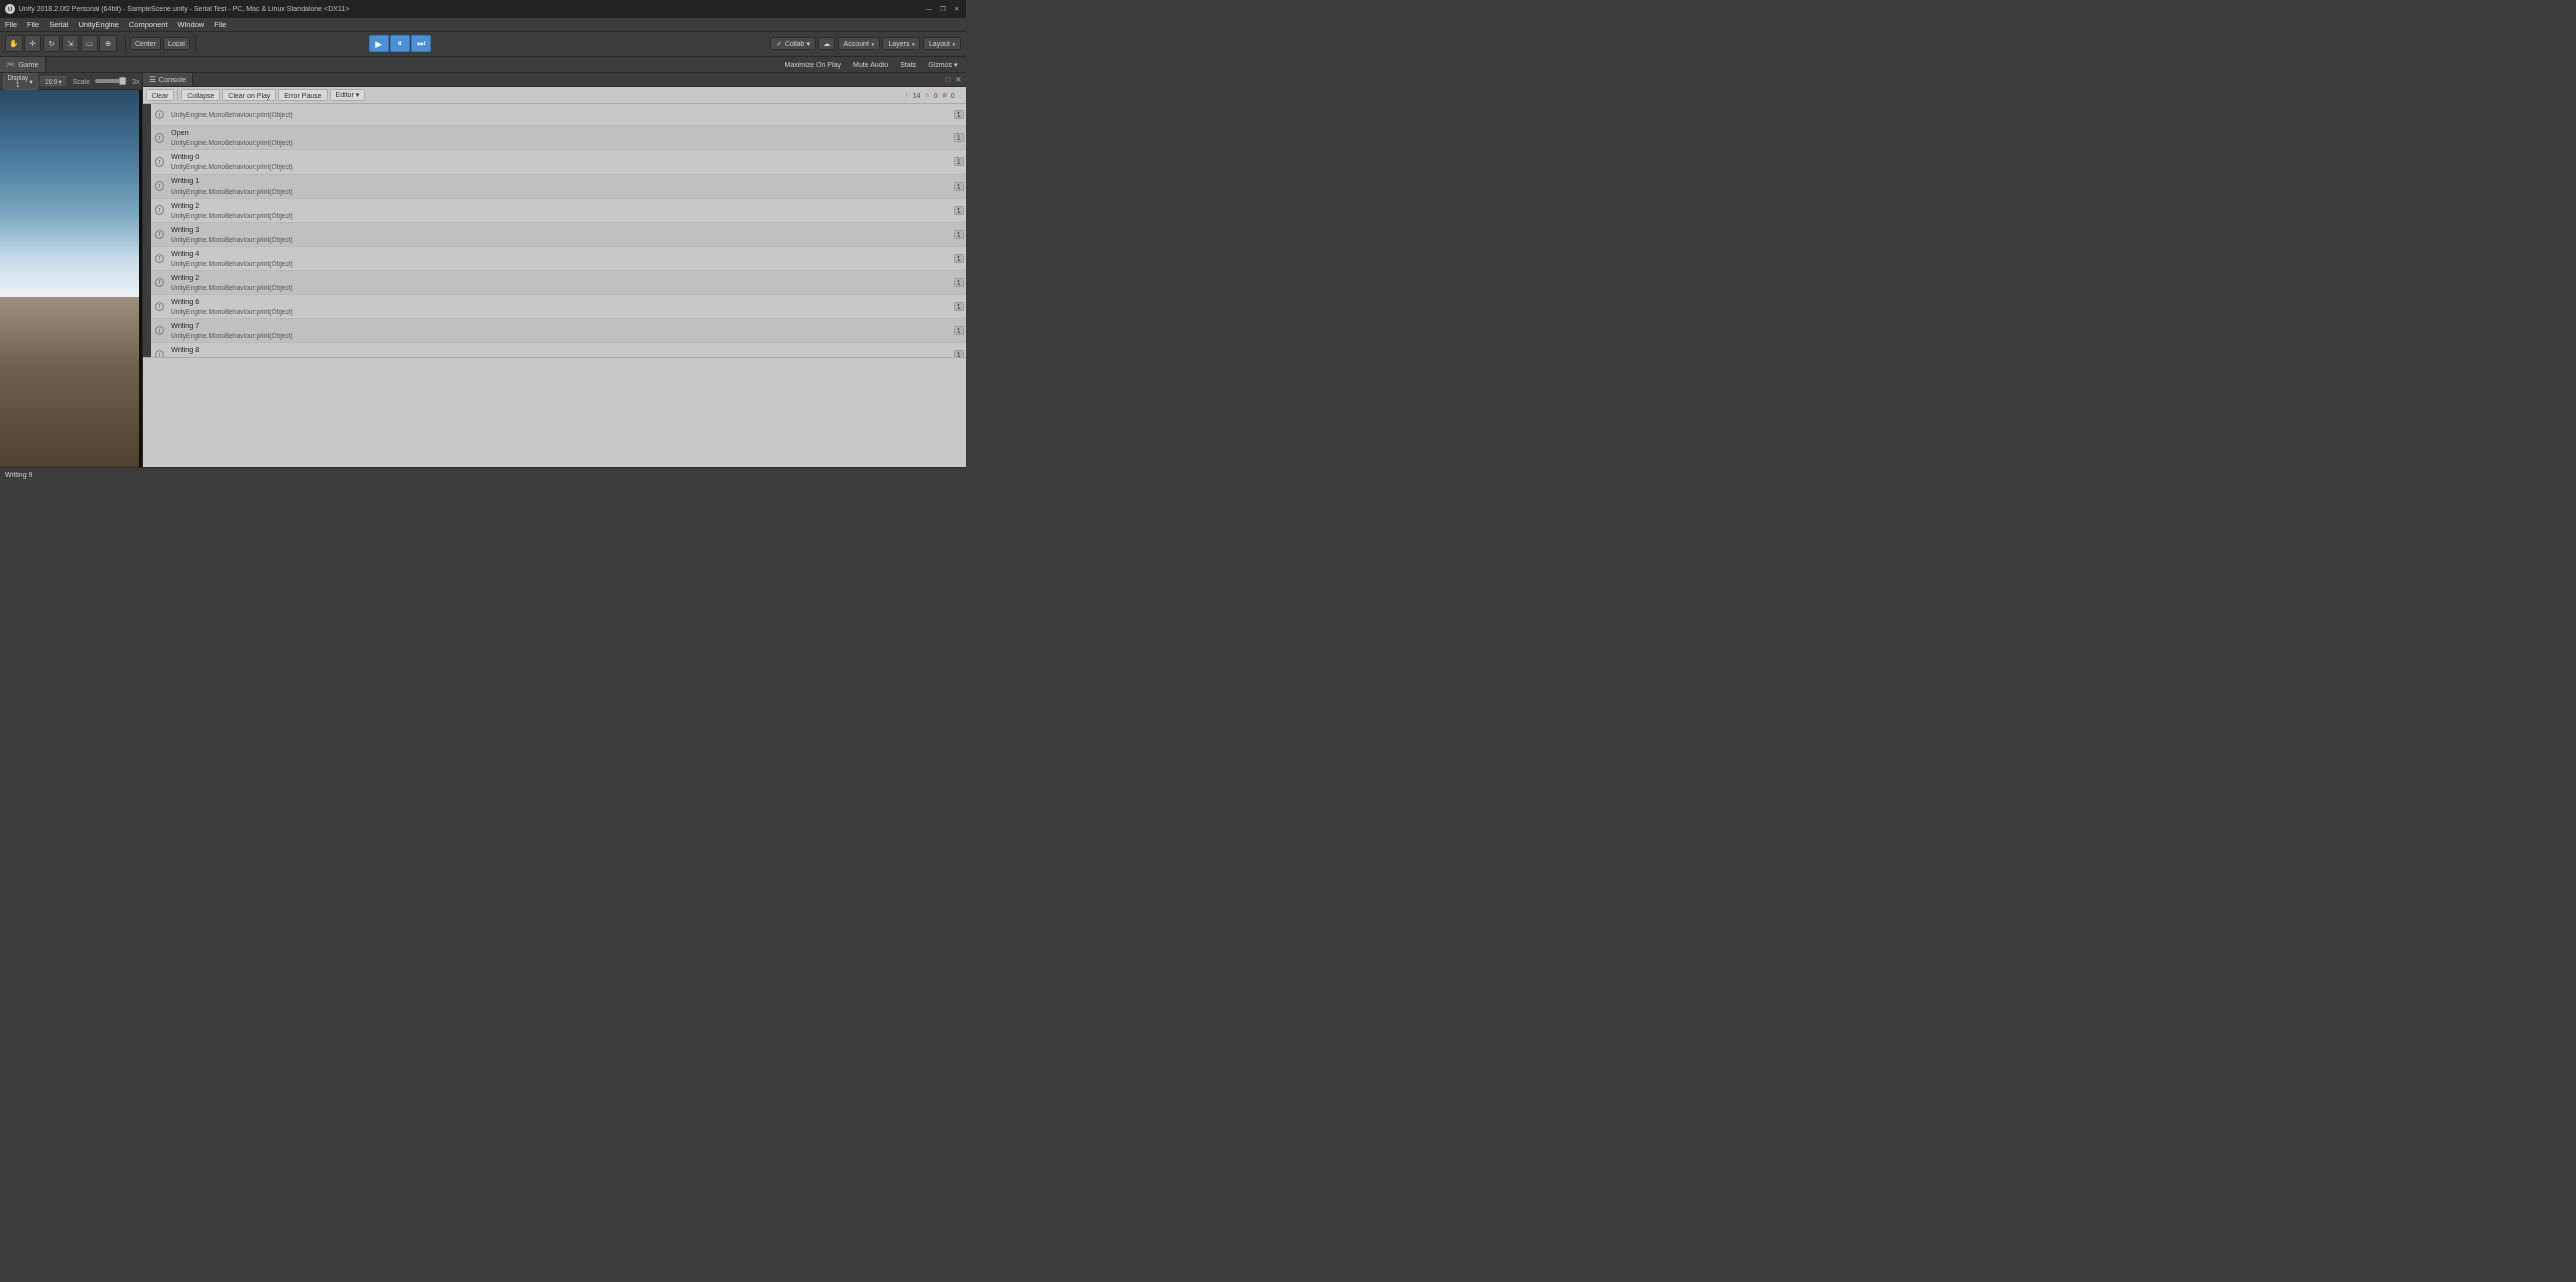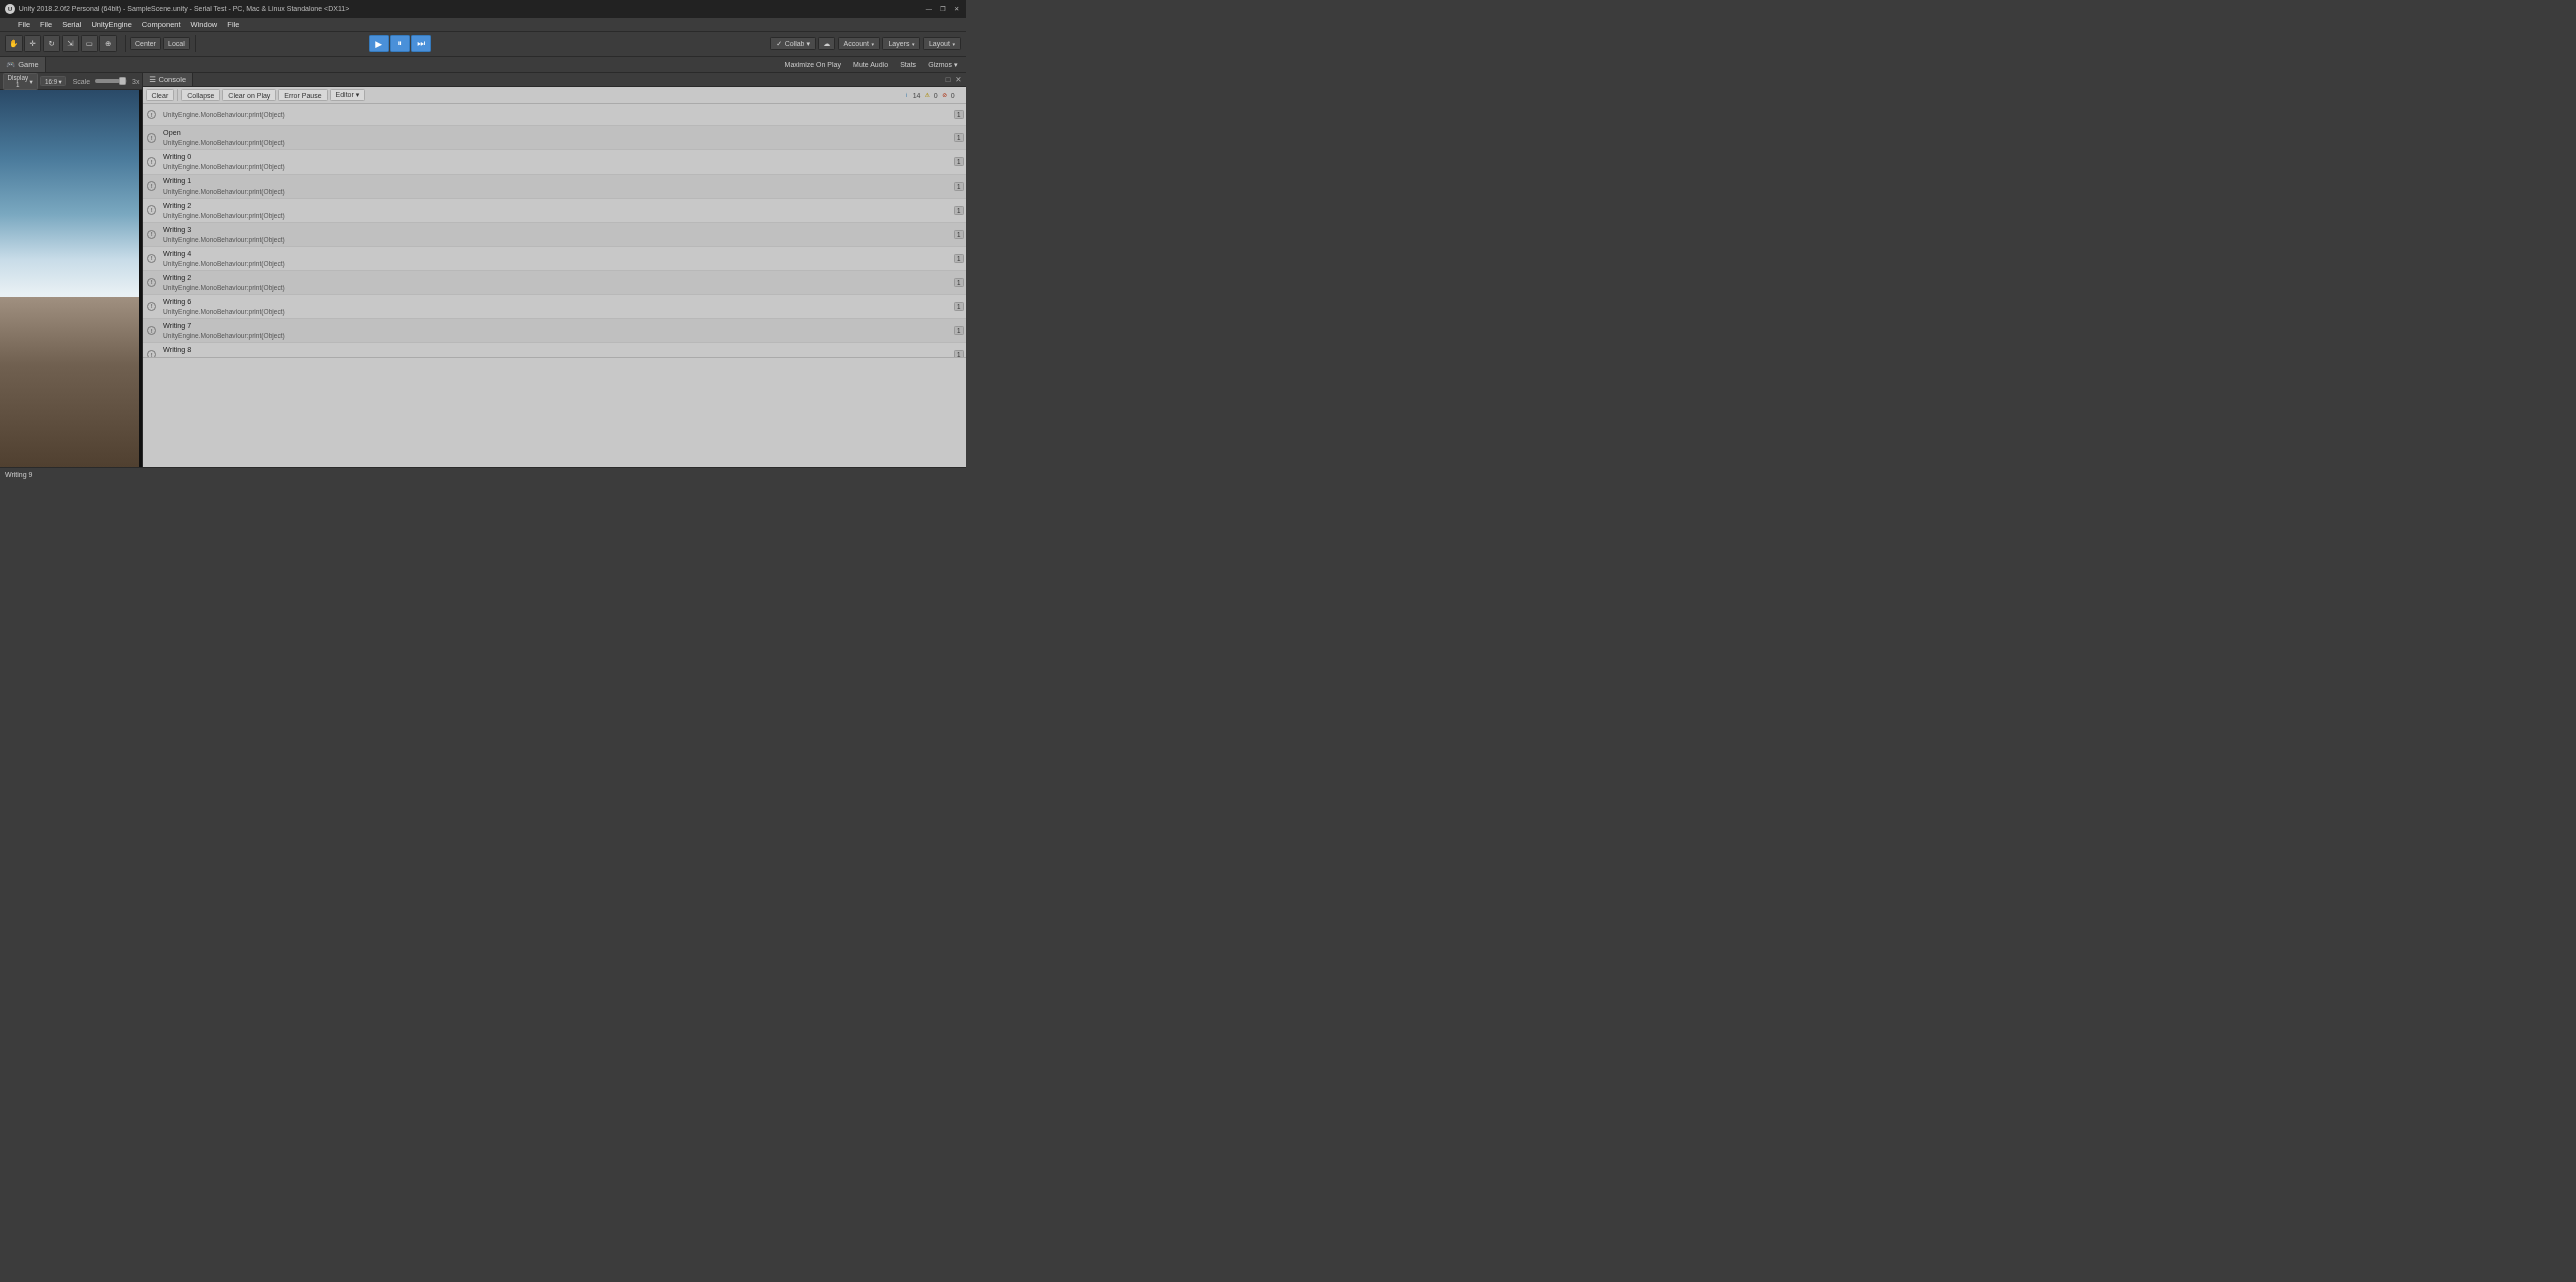--- a/index.html
+++ b/index.html
@@ -58,21 +58,21 @@
       cursor: pointer;
       font-size: 6.3px;
     }
 
     
     #menu-bar {
       background: #3c3c3c;
       height: 14px;
       display: flex;
       align-items: center;
-      padding: 0 13px;
+      padding: 0 0;
       border-bottom: 0.6px solid #2a2a2a;
     }
     .menu-item {
       padding: 1.3px 5px;
       color: #ddd;
       cursor: pointer;
       font-size: 7.5px;
     }
 
     
@@ -384,20 +384,21 @@
       font-size: 5.7px;
     }
     .cnt-icon-info { color: #3a7aaa; }
     .cnt-icon-warn { color: #aa8800; }
     .cnt-icon-err { color: #aa2200; }
 
     #log-list {
       flex: 1;
       overflow-y: auto;
       background: #c8c8c8;
+      margin-left: 8px;
     }
     #log-list::-webkit-scrollbar { width: 5px; }
     #log-list::-webkit-scrollbar-track { background: #c0c0c0; }
     #log-list::-webkit-scrollbar-thumb { background: #999; }
 
     .entry {
       display: flex;
       align-items: center;
       min-height: 22.6px;
       border-bottom: 0.6px solid #b8b8b8;

